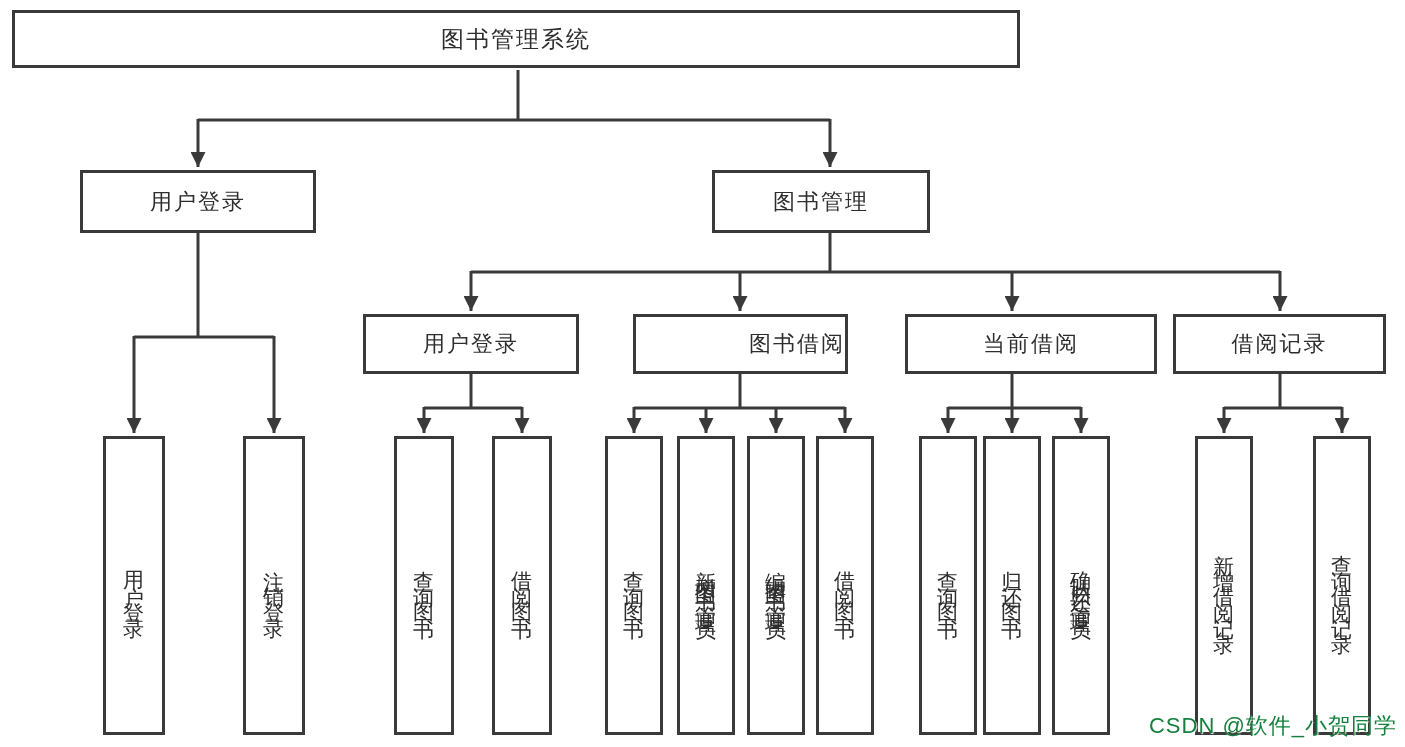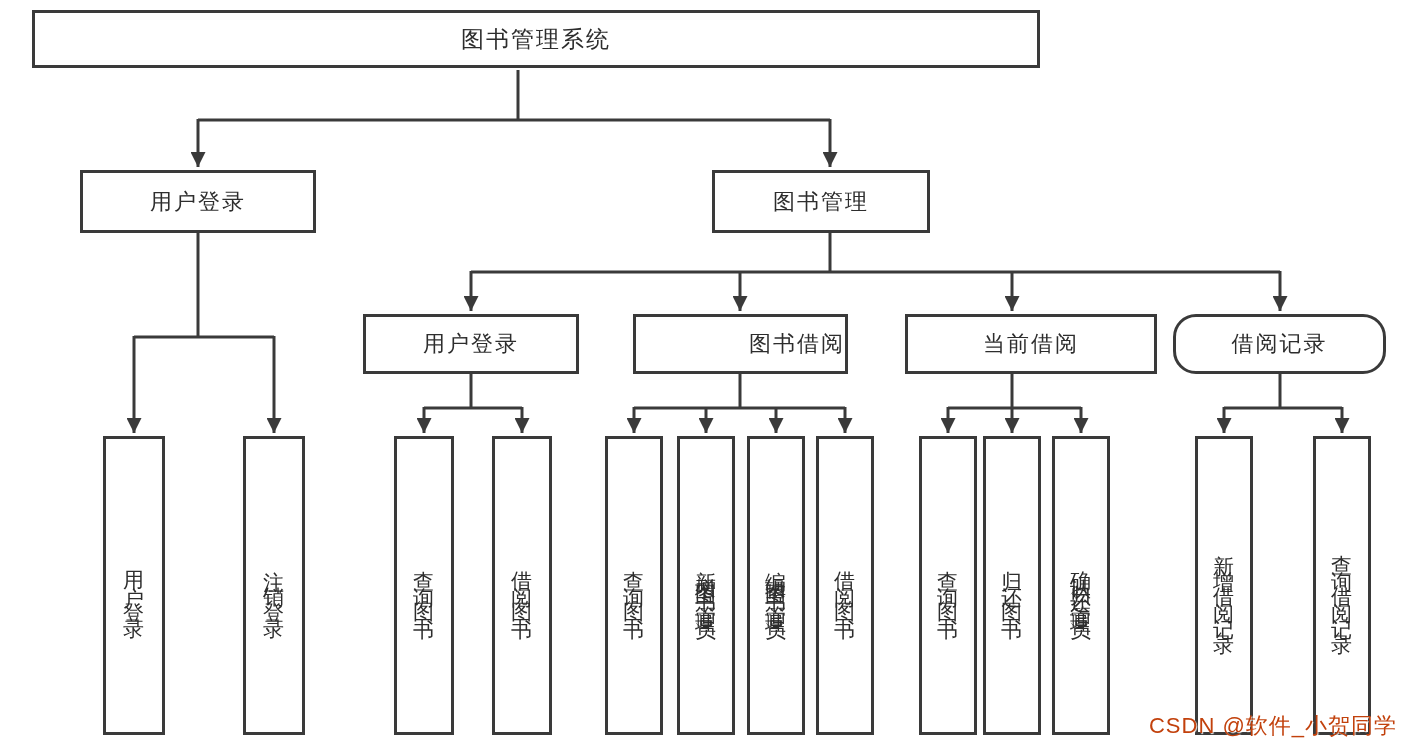--- a/index.html
+++ b/index.html
@@ -24,44 +24,44 @@
   .vbox .vtext{
     writing-mode:vertical-rl;
     text-orientation:mixed;
     font-size:21px;
     letter-spacing:16px;
     line-height:1;
     white-space:nowrap;
   }
   .vbox.long .vtext{letter-spacing:7px;}
   
-  #n-root   {left:32px;  top:10px;  width:1008px;height:58px;font-size:23px;}
+  #n-root   {left:12px;  top:10px;  width:1008px;height:58px;font-size:23px;}
   #n-user   {left:80px;  top:170px; width:236px; height:63px;}
   #n-mgmt   {left:712px; top:170px; width:218px; height:63px;}
   #n-newbook{left:363px; top:314px; width:216px; height:60px;}
   #n-bborrow{left:633px; top:314px; width:215px; height:60px;justify-content:flex-end;}
   #n-current{left:905px; top:314px; width:252px; height:60px;}
-  #n-record {left:1173px;top:314px; width:213px; height:60px;border-radius:23px;}
+  #n-record {left:1173px;top:314px; width:213px; height:60px;}
   
   #l-user  {left:103px; top:436px;width:62px;height:299px;}
   #l-logout{left:243px; top:436px;width:62px;height:299px;}
   #l-nbq   {left:394px; top:436px;width:60px;height:299px;}
   #l-nbb   {left:492px; top:436px;width:60px;height:299px;}
   #l-bbq   {left:605px; top:436px;width:58px;height:299px;}
   #l-bba   {left:677px; top:436px;width:58px;height:299px;}
   #l-bbe   {left:747px; top:436px;width:58px;height:299px;}
   #l-bbb   {left:816px; top:436px;width:58px;height:299px;}
   #l-cbq   {left:919px; top:436px;width:58px;height:299px;}
   #l-cbr   {left:983px; top:436px;width:58px;height:299px;}
   #l-cbc   {left:1052px;top:436px;width:58px;height:299px;}
   #l-bra   {left:1195px;top:436px;width:58px;height:299px;}
   #l-brq   {left:1313px;top:436px;width:58px;height:299px;}
   #watermark{
     position:absolute;right:8px;bottom:6px;
-    font-size:22px;color:#c2410c;
+    font-size:22px;color:#15803d;
     text-shadow:1px 1px 1px rgba(255,255,255,0.9);
     z-index:5;letter-spacing:1px;white-space:nowrap;
   }
 </style>
 </head>
 <body>
 
 <div id="canvas">
 
   <svg id="wires" viewBox="0 0 1405 747" xmlns="http://www.w3.org/2000/svg">

